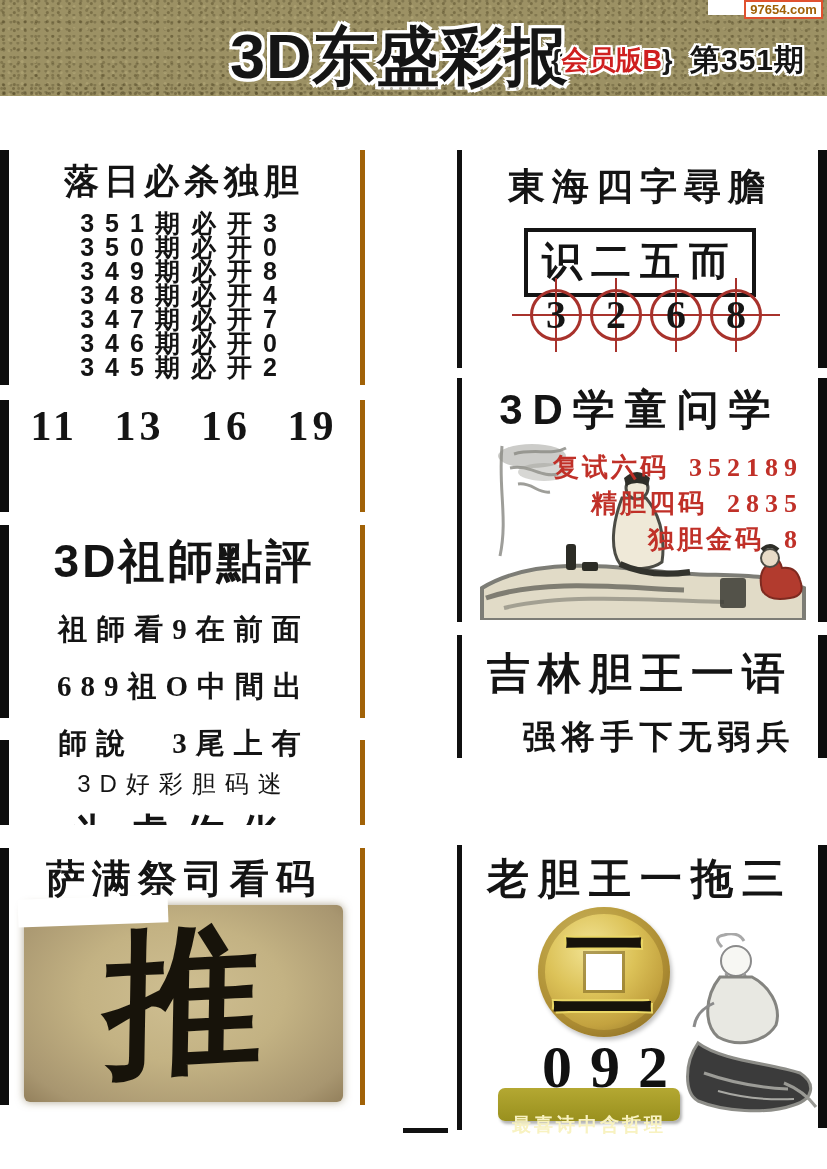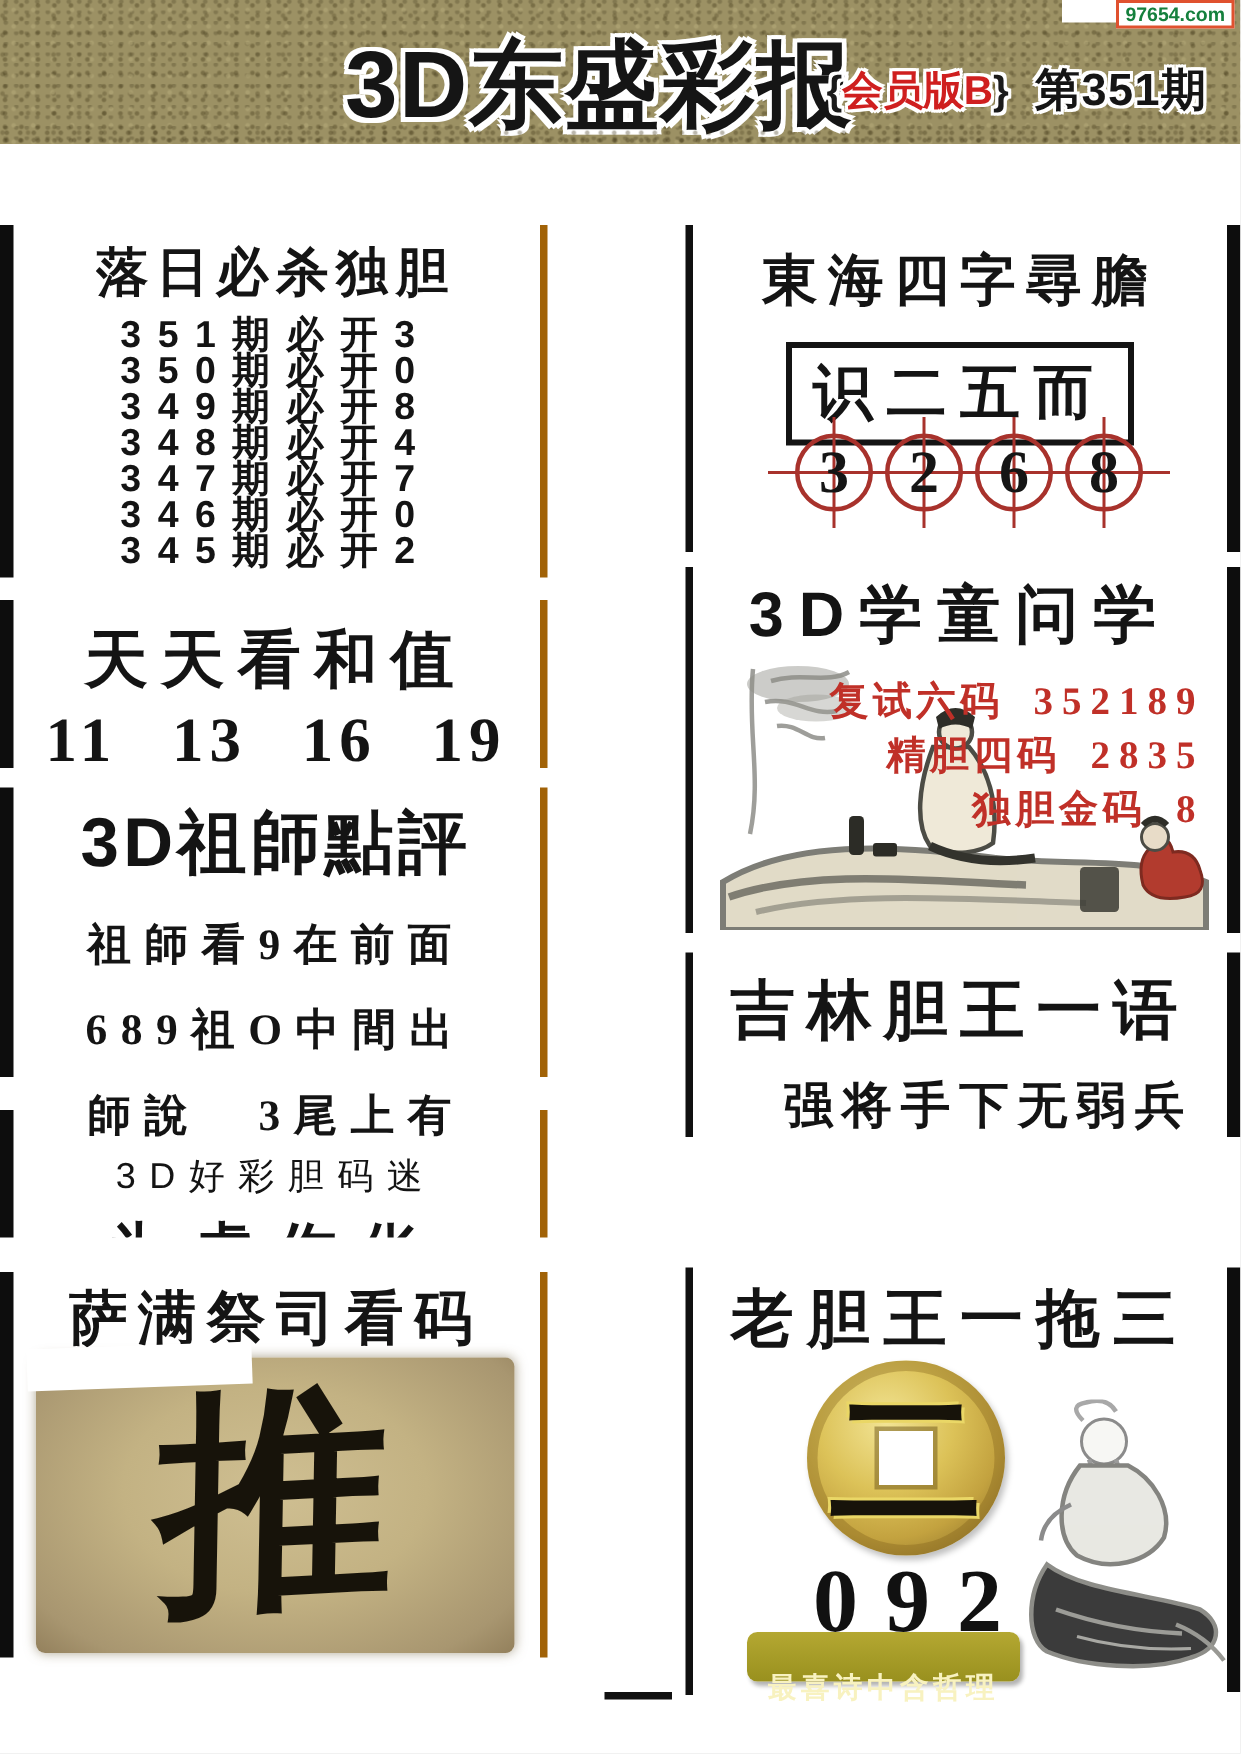--- a/index.html
+++ b/index.html
@@ -25,21 +25,21 @@
   #m-title{position:absolute;left:230px;top:14px;font-size:63px;font-weight:900;
            letter-spacing:1px;color:#151515;white-space:nowrap;}
   #m-edition{position:absolute;left:551px;top:42px;font-size:27px;font-weight:900;white-space:nowrap;}
   #m-edition .brace{color:#1a1a1a;}
   #m-edition .ed{color:#cf1f1f;}
   #m-issue{position:absolute;left:690px;top:40px;font-size:30px;font-weight:900;
            letter-spacing:1px;color:#151515;white-space:nowrap;}
   #m-white-patch{position:absolute;left:708px;top:0;width:37px;height:15px;background:#fff;}
   #m-sitebox{position:absolute;left:744px;top:0;width:79px;height:19px;background:#fff;
      border:2px solid #e0512f;box-sizing:border-box;display:flex;align-items:center;justify-content:center;}
-  #m-sitebox span{font-size:13px;color:#15803d;font-weight:700;letter-spacing:0;}
+  #m-sitebox span{font-size:13px;color:#a16207;font-weight:700;letter-spacing:0;}
 
   
   .ebar{position:absolute;background:#0d0d0d;width:9px;}
   #bottom-mark{position:absolute;left:403px;top:1128px;width:45px;height:5px;background:#111;}
 
   
   .sec{position:absolute;box-sizing:border-box;text-align:center;}
   .sec-l{left:8px;width:357px;border-right:5px solid #a16207;}
   .sec-r{left:457px;width:361px;border-left:5px solid #101010;}
   .sec-title{font-weight:900;color:#141414;white-space:nowrap;}
@@ -157,21 +157,20 @@
       <div class="kill-row">350期必开0</div>
       <div class="kill-row">349期必开8</div>
       <div class="kill-row">348期必开4</div>
       <div class="kill-row">347期必开7</div>
       <div class="kill-row">346期必开0</div>
       <div class="kill-row">345期必开2</div>
     </div>
   </div>
 
   <div id="sec-hezhi" class="sec sec-l">
-    <div class="sec-title">天天看和值</div>
     <div class="vals">11 13 16 19</div>
   </div>
 
   <div id="sec-zushi" class="sec sec-l">
     <div class="sec-title">3D祖師點評</div>
     <div class="z-line">祖師看9在前面</div>
     <div class="z-line">689祖O中間出</div>
     <div class="z-line">師說　3尾上有</div>
   </div>
 

